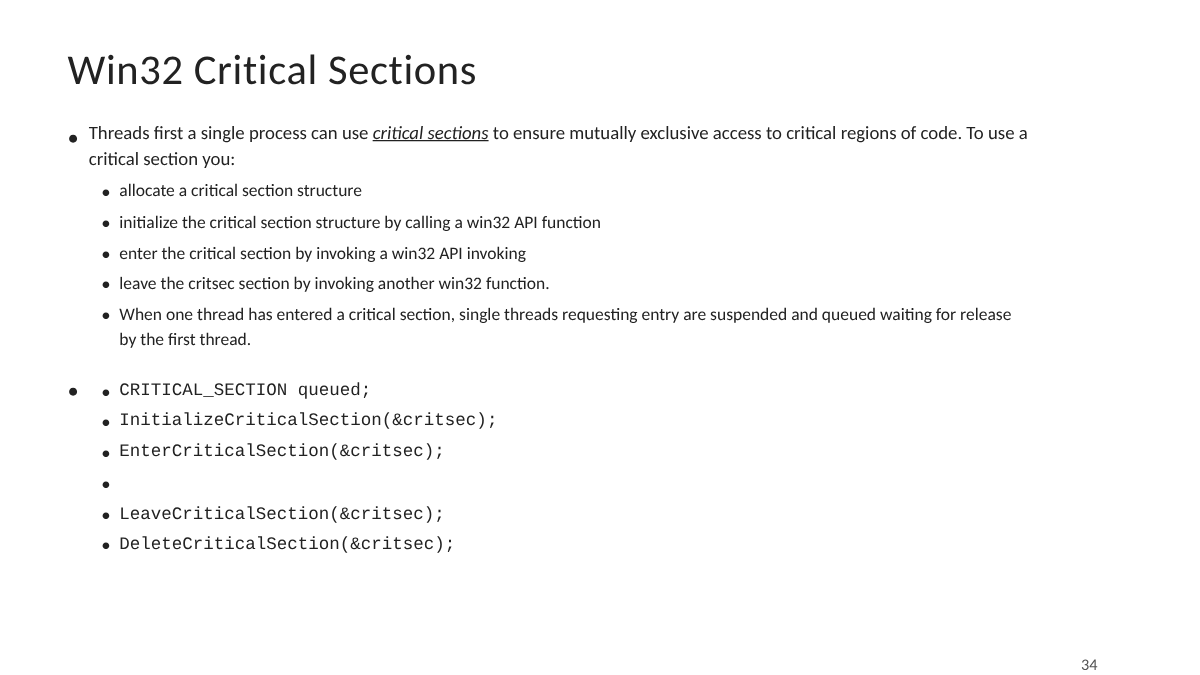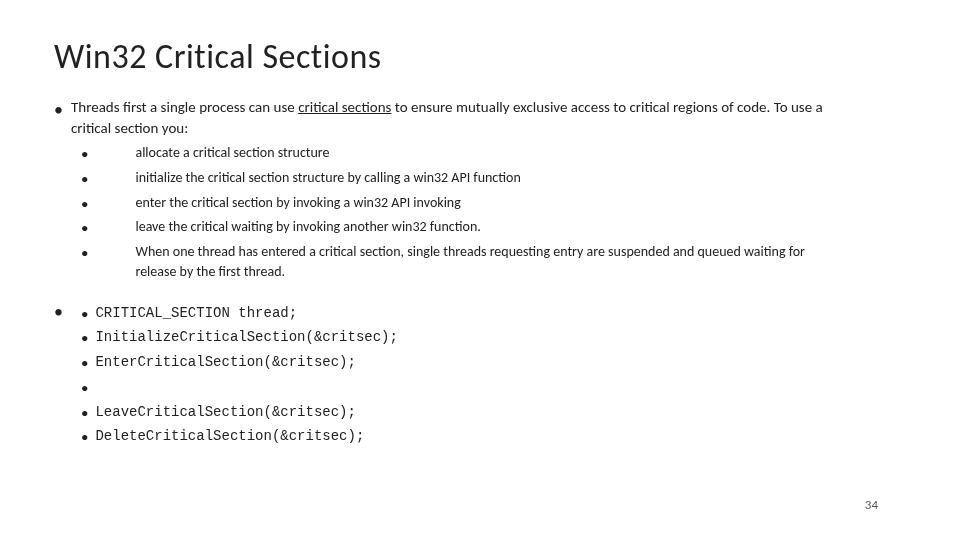--- a/index.html
+++ b/index.html
@@ -36,41 +36,41 @@
       margin-right: 8px;
       margin-top: 1px;
       font-size: 18px;
       flex-shrink: 0;
     }
     .main-bullet-text {
       flex: 1;
     }
     .underline {
       text-decoration: underline;
+      font-style: italic;
     }
     .sub-bullets {
       margin-top: 4px;
       margin-left: 10px;
     }
     .sub-bullet {
       display: flex;
       align-items: flex-start;
       margin-bottom: 2px;
       font-size: 14px;
       line-height: 1.45;
     }
     .sub-bullet-dot {
       margin-right: 7px;
       margin-top: 1px;
       font-size: 15px;
       flex-shrink: 0;
     }
     .sub-bullet-text {
       flex: 1;
-      margin-left: 40px;
     }
     .code-bullets {
       margin-top: 4px;
       margin-left: 10px;
     }
     .code-bullet {
       display: flex;
       align-items: flex-start;
       margin-bottom: 2px;
       font-size: 14px;
@@ -79,21 +79,21 @@
     }
     .code-bullet-dot {
       margin-right: 7px;
       margin-top: 1px;
       font-size: 15px;
       flex-shrink: 0;
       font-family: 'Calibri', Arial, sans-serif;
     }
     .page-number {
       position: absolute;
-      bottom: 28px;
+      bottom: 0;
       right: 30px;
       font-size: 13px;
       color: #555;
     }
     .section2 {
       margin-top: 14px;
     }
   </style>
 </head>
 <body>
@@ -114,37 +114,37 @@
         <div class="sub-bullet">
           <span class="sub-bullet-dot">•</span>
           <span class="sub-bullet-text">initialize the critical section structure by calling a win32 API function</span>
         </div>
         <div class="sub-bullet">
           <span class="sub-bullet-dot">•</span>
           <span class="sub-bullet-text">enter the critical section by invoking a win32 API invoking</span>
         </div>
         <div class="sub-bullet">
           <span class="sub-bullet-dot">•</span>
-          <span class="sub-bullet-text">leave the critical waiting by invoking another win32 function.</span>
+          <span class="sub-bullet-text">leave the critsec section by invoking another win32 function.</span>
         </div>
         <div class="sub-bullet">
           <span class="sub-bullet-dot">•</span>
           <span class="sub-bullet-text">When one thread has entered a critical section, single threads requesting entry are suspended and queued waiting for release by the first thread.</span>
         </div>
       </div>
     </div>
   </div>
 
   <div class="main-bullet section2">
     <span class="main-bullet-dot">•</span>
     <div class="main-bullet-text">
       <div class="code-bullets">
         <div class="code-bullet">
           <span class="code-bullet-dot">•</span>
-          <span>CRITICAL_SECTION thread;</span>
+          <span>CRITICAL_SECTION queued;</span>
         </div>
         <div class="code-bullet">
           <span class="code-bullet-dot">•</span>
           <span>InitializeCriticalSection(&amp;critsec);</span>
         </div>
         <div class="code-bullet">
           <span class="code-bullet-dot">•</span>
           <span>EnterCriticalSection(&amp;critsec);</span>
         </div>
         <div class="code-bullet">

